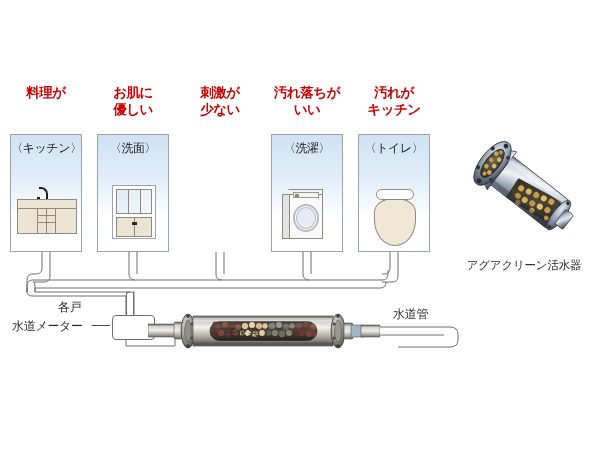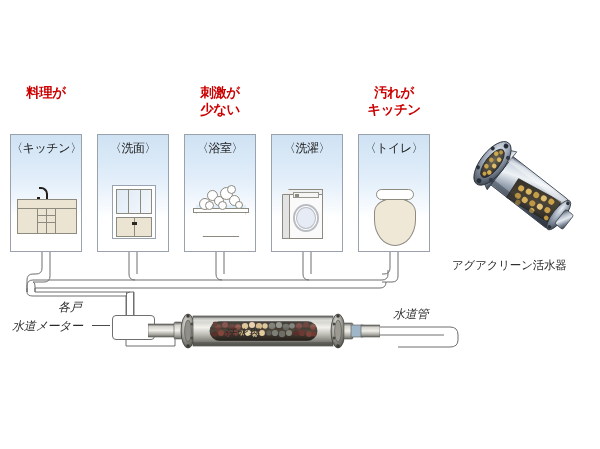--- a/index.html
+++ b/index.html
@@ -79,45 +79,53 @@
   .t-lid{position:absolute;left:17px;top:24px;width:38px;height:11px;background:#fff;border:1px solid #8d8a80;border-radius:7px;box-sizing:border-box;}
   .t-bowl{position:absolute;left:15px;top:33px;width:42px;height:48px;background:#efe8d7;border:1px solid #8d8a80;border-radius:20px 20px 21px 21px/14px 14px 26px 26px;box-sizing:border-box;}
   .pipe-v{position:absolute;width:8px;border-left:1px solid #6f6f6f;border-right:1px solid #6f6f6f;box-sizing:border-box;}
 
   
   .meter{
     position:absolute;left:112px;top:315px;width:43px;height:25px;
     border:1px solid #6f6f6f;border-radius:4px;background:#fff;box-sizing:border-box;
   }
   .label{
-    position:absolute;font-size:12px;color:#2a2a2a;white-space:nowrap;letter-spacing:-0.3px;font-style:italic;
+    position:absolute;font-size:12px;color:#2a2a2a;white-space:nowrap;letter-spacing:-0.3px;
   }
   .leader{position:absolute;height:1px;background:#4a4a4a;}
 
   
   .device{position:absolute;}
 
   
   .product{position:absolute;left:462px;top:126px;width:124px;height:124px;}
   .prod-cap{
-    position:absolute;left:452px;top:258px;width:144px;
+    position:absolute;left:452px;top:258px;width:144px;text-align:center;
     font-size:11.5px;color:#2a2a2a;letter-spacing:-0.2px;white-space:nowrap;
   }
 </style>
 </head>
 <body>
 
 <div class="stage">
 
   <div class="headline" style="left:-2px;top:84px;">
     <span>料理が</span><br>
   </div>
+  <div class="headline" style="left:85px;top:84px;">
+    <span>お肌に</span><br>
+    <span>優しい</span>
+  </div>
   <div class="headline" style="left:172px;top:84px;">
     <span>刺激が</span><br>
     <span>少ない</span>
+  </div>
+  <div class="headline" style="left:259px;top:84px;">
+    <span>汚れ落ちが</span><br>
+    <span>いい</span>
   </div>
   <div class="headline" style="left:346px;top:84px;">
     <span>汚れが</span><br>
     <span>キッチン</span>
   </div>
 
   <div class="card" style="left:10px;top:134px;">
     <div class="card-title">〈キッチン〉</div>
     <div class="icon-wrap">
       <div class="k-faucet"></div>
@@ -138,37 +146,20 @@
       <div class="w-cab"></div>
       <div class="w-mirror"></div>
       <div class="w-ml" style="left:30px;"></div>
       <div class="w-ml" style="left:42px;"></div>
       <div class="w-door"></div>
       <div class="w-split"></div>
       <div class="w-handle"></div>
     </div>
   </div>
 
-  <div class="card" style="left:184px;top:134px;">
-    <div class="card-title">〈浴室〉</div>
-    <div class="icon-wrap">
-      <div class="b-water"></div>
-      <div class="b-tub"></div>
-      <div class="b-rim"></div>
-      <div class="bub" style="left:14px;top:33px;width:10px;height:10px;"></div>
-      <div class="bub" style="left:22px;top:25px;width:9px;height:9px;"></div>
-      <div class="bub" style="left:29px;top:31px;width:8px;height:8px;"></div>
-      <div class="bub" style="left:35px;top:22px;width:11px;height:11px;"></div>
-      <div class="bub" style="left:44px;top:30px;width:9px;height:9px;"></div>
-      <div class="bub" style="left:20px;top:36px;width:7px;height:7px;"></div>
-      <div class="bub" style="left:33px;top:36px;width:7px;height:7px;"></div>
-      <div class="bub" style="left:42px;top:20px;width:7px;height:7px;"></div>
-      <div class="bub" style="left:50px;top:36px;width:6px;height:6px;"></div>
-    </div>
-  </div>
 
   <div class="card" style="left:271px;top:134px;">
     <div class="card-title">〈洗濯〉</div>
     <div class="icon-wrap">
       <div class="m-side"></div>
       <div class="m-body"></div>
       <div class="m-top"></div>
       <div class="m-panel"></div>
       <div class="m-knob"></div>
       <div class="m-door"></div>

